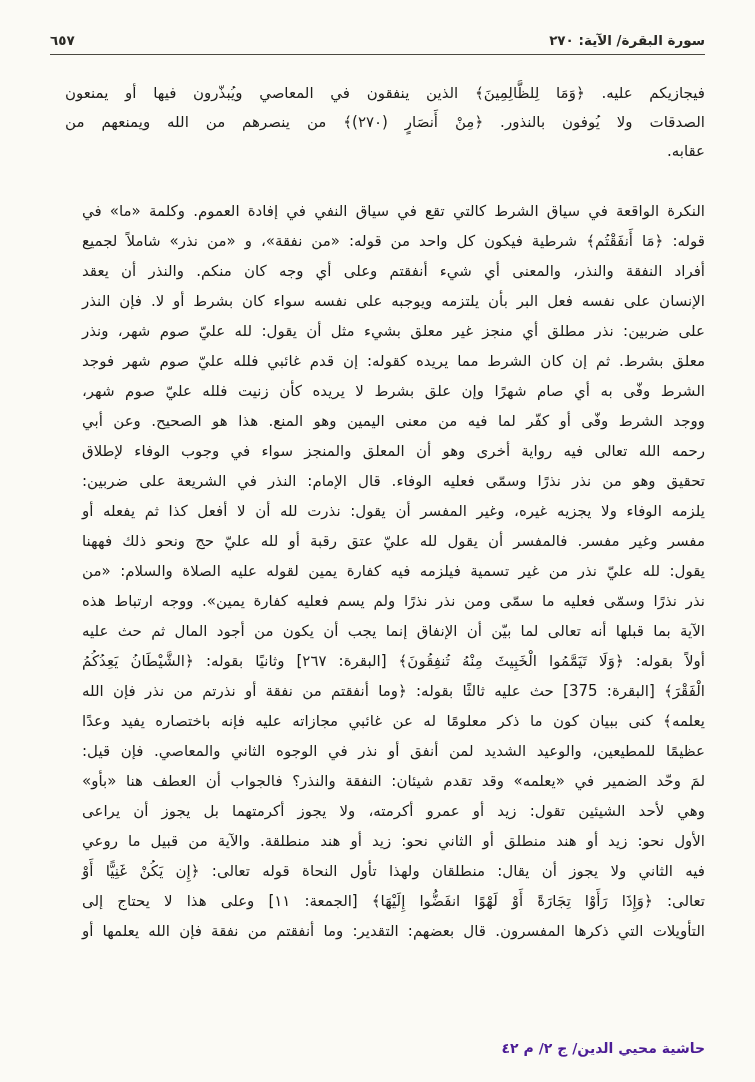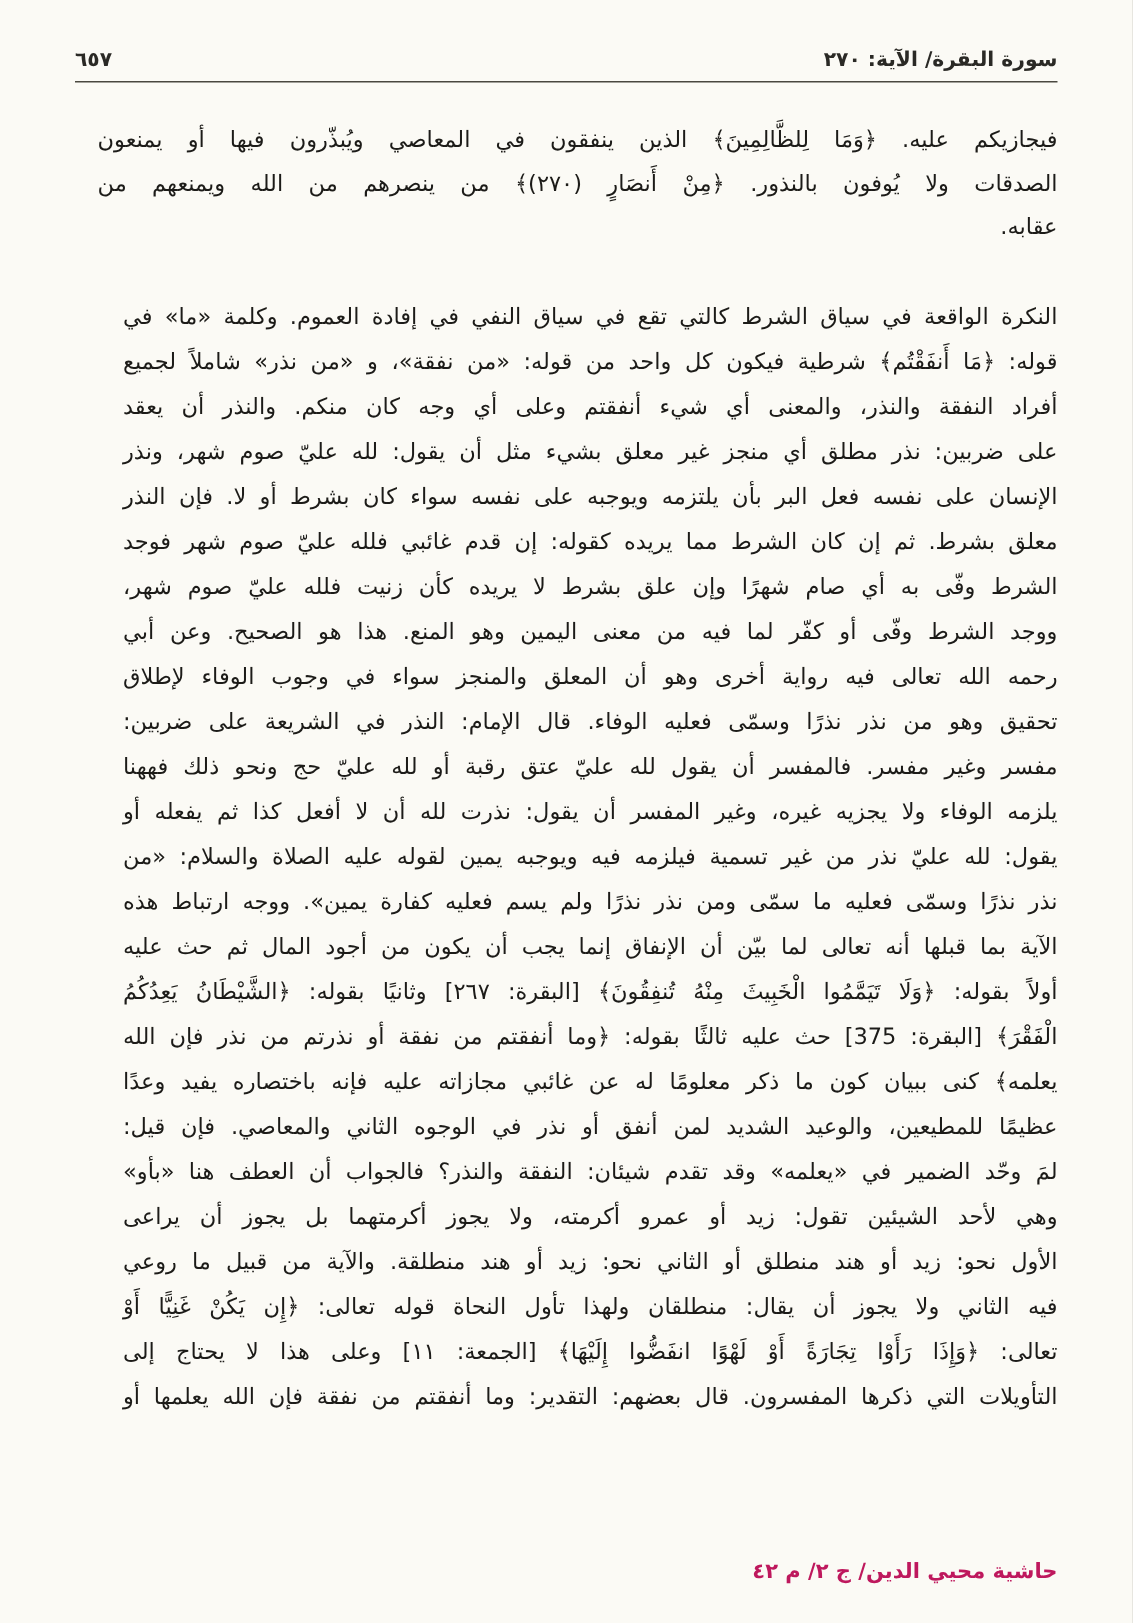--- a/index.html
+++ b/index.html
@@ -39,21 +39,21 @@
   }
   .body-block .text-line { line-height: 30px; margin-left: 32px; }
   [data-name="intro-paragraph"] .text-line:last-child {
     text-align-last: right;
   }
   .page-footer {
     margin-top: auto;
     font-size: 14px;
     font-weight: bold;
     text-align: right;
-    color: #be185d;
+    color: #4c1d95;
     padding-top: 10px;
   }
 </style>
 </head>
 <body>
 
 <div class="scan-page" data-name="book-page">
 
   <div class="page-header" data-name="page-header">
     <span data-name="surah-title">سورة البقرة/ الآية: ٢٧٠</span>
@@ -65,30 +65,30 @@
   <div class="text-line" data-name="text-line">فيجازيكم عليه. ﴿وَمَا لِلظَّالِمِينَ﴾ الذين ينفقون في المعاصي ويُبذّرون فيها أو يمنعون</div>
       <div class="text-line" data-name="text-line">الصدقات ولا يُوفون بالنذور. ﴿مِنْ أَنصَارٍ (٢٧٠)﴾ من ينصرهم من الله ويمنعهم من</div>
       <div class="text-line" data-name="text-line">عقابه.</div>
     </div>
 
   <div class="body-block" data-name="commentary-text">
 
   <div class="text-line" data-name="text-line">النكرة الواقعة في سياق الشرط كالتي تقع في سياق النفي في إفادة العموم. وكلمة «ما» في</div>
       <div class="text-line" data-name="text-line">قوله: ﴿مَا أَنفَقْتُم﴾ شرطية فيكون كل واحد من قوله: «من نفقة»، و «من نذر» شاملاً لجميع</div>
       <div class="text-line" data-name="text-line">أفراد النفقة والنذر، والمعنى أي شيء أنفقتم وعلى أي وجه كان منكم. والنذر أن يعقد</div>
+      <div class="text-line" data-name="text-line">الإنسان على نفسه فعل البر بأن يلتزمه ويوجبه على نفسه سواء كان بشرط أو لا. فإن النذر</div>
       <div class="text-line" data-name="text-line">على ضربين: نذر مطلق أي منجز غير معلق بشيء مثل أن يقول: لله عليّ صوم شهر، ونذر</div>
-      <div class="text-line" data-name="text-line">الإنسان على نفسه فعل البر بأن يلتزمه ويوجبه على نفسه سواء كان بشرط أو لا. فإن النذر</div>
       <div class="text-line" data-name="text-line">معلق بشرط. ثم إن كان الشرط مما يريده كقوله: إن قدم غائبي فلله عليّ صوم شهر فوجد</div>
       <div class="text-line" data-name="text-line">الشرط وفّى به أي صام شهرًا وإن علق بشرط لا يريده كأن زنيت فلله عليّ صوم شهر،</div>
       <div class="text-line" data-name="text-line">ووجد الشرط وفّى أو كفّر لما فيه من معنى اليمين وهو المنع. هذا هو الصحيح. وعن أبي</div>
       <div class="text-line" data-name="text-line">رحمه الله تعالى فيه رواية أخرى وهو أن المعلق والمنجز سواء في وجوب الوفاء لإطلاق</div>
       <div class="text-line" data-name="text-line">تحقيق وهو من نذر نذرًا وسمّى فعليه الوفاء. قال الإمام: النذر في الشريعة على ضربين:</div>
+      <div class="text-line" data-name="text-line">يلزمه الوفاء ولا يجزيه غيره، وغير المفسر أن يقول: نذرت لله أن لا أفعل كذا ثم يفعله أو</div>
       <div class="text-line" data-name="text-line">مفسر وغير مفسر. فالمفسر أن يقول لله عليّ عتق رقبة أو لله عليّ حج ونحو ذلك فههنا</div>
-      <div class="text-line" data-name="text-line">يلزمه الوفاء ولا يجزيه غيره، وغير المفسر أن يقول: نذرت لله أن لا أفعل كذا ثم يفعله أو</div>
-      <div class="text-line" data-name="text-line">يقول: لله عليّ نذر من غير تسمية فيلزمه فيه ويوجبه يمين لقوله عليه الصلاة والسلام: «من</div>
+      <div class="text-line" data-name="text-line">يقول: لله عليّ نذر من غير تسمية فيلزمه فيه كفارة يمين لقوله عليه الصلاة والسلام: «من</div>
       <div class="text-line" data-name="text-line">نذر نذرًا وسمّى فعليه ما سمّى ومن نذر نذرًا ولم يسم فعليه كفارة يمين». ووجه ارتباط هذه</div>
       <div class="text-line" data-name="text-line">الآية بما قبلها أنه تعالى لما بيّن أن الإنفاق إنما يجب أن يكون من أجود المال ثم حث عليه</div>
       <div class="text-line" data-name="text-line">أولاً بقوله: ﴿وَلَا تَيَمَّمُوا الْخَبِيثَ مِنْهُ تُنفِقُونَ﴾ [البقرة: ٢٦٧] وثانيًا بقوله: ﴿الشَّيْطَانُ يَعِدُكُمُ</div>
       <div class="text-line" data-name="text-line">الْفَقْرَ﴾ [البقرة: 375] حث عليه ثالثًا بقوله: ﴿وما أنفقتم من نفقة أو نذرتم من نذر فإن الله</div>
       <div class="text-line" data-name="text-line">يعلمه﴾ كنى ببيان كون ما ذكر معلومًا له عن غائبي مجازاته عليه فإنه باختصاره يفيد وعدًا</div>
       <div class="text-line" data-name="text-line">عظيمًا للمطيعين، والوعيد الشديد لمن أنفق أو نذر في الوجوه الثاني والمعاصي. فإن قيل:</div>
       <div class="text-line" data-name="text-line">لمَ وحّد الضمير في «يعلمه» وقد تقدم شيئان: النفقة والنذر؟ فالجواب أن العطف هنا «بأو»</div>
       <div class="text-line" data-name="text-line">وهي لأحد الشيئين تقول: زيد أو عمرو أكرمته، ولا يجوز أكرمتهما بل يجوز أن يراعى</div>
       <div class="text-line" data-name="text-line">الأول نحو: زيد أو هند منطلق أو الثاني نحو: زيد أو هند منطلقة. والآية من قبيل ما روعي</div>
       <div class="text-line" data-name="text-line">فيه الثاني ولا يجوز أن يقال: منطلقان ولهذا تأول النحاة قوله تعالى: ﴿إِن يَكُنْ غَنِيًّا أَوْ</div>

